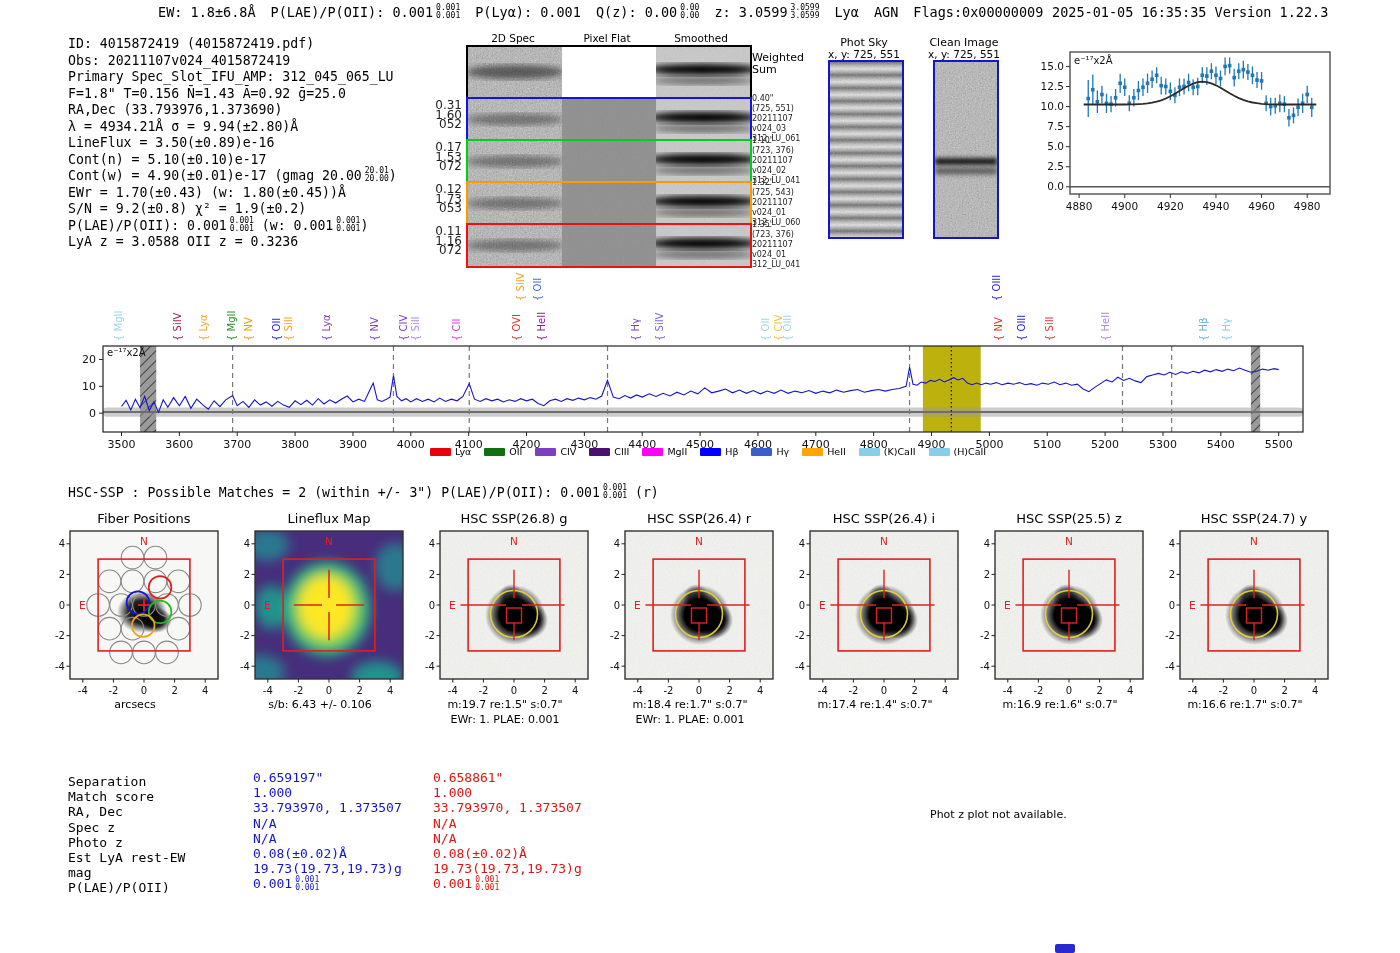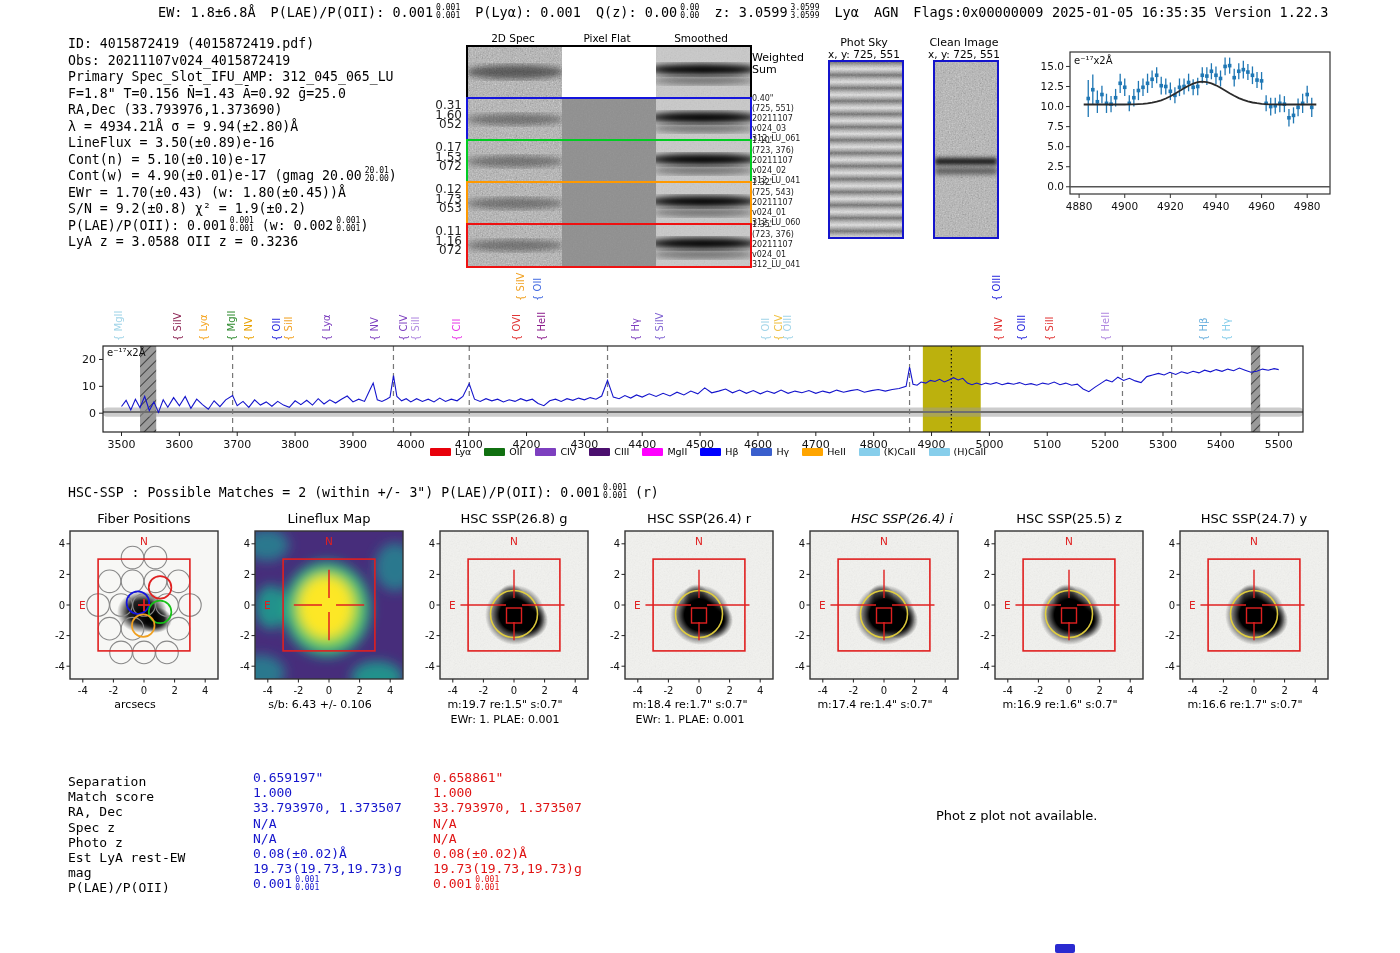--- a/index.html
+++ b/index.html
@@ -40,21 +40,21 @@
   #hsc-line{left:68px;top:485px;font-size:13.2px;white-space:nowrap;}
   
   .ptitle{top:511px;font-size:13px;text-align:center;width:148px;}
   .pcap{font-size:11px;text-align:center;width:186px;white-space:nowrap;}
   
   #match-table{left:68px;top:770px;font-size:13px;line-height:15.2px;}
   .mrow{white-space:nowrap;height:15.2px;position:relative;}
   .mlabel{position:absolute;left:0;top:4px;color:#000;}
   .mv1{position:absolute;left:185px;color:#1414cc;}
   .mv2{position:absolute;left:365px;color:#e01414;}
-  #photz-note{left:930px;top:808px;font-size:13px;margin-left:6px;}
+  #photz-note{left:930px;top:808px;font-size:11px;}
   #bottom-mark{left:1055px;top:944px;width:20px;height:9px;background:#2a2ad0;border-radius:2px;}
   svg{display:block;}
 </style>
 </head>
 <body>
 
 <svg width="0" height="0" style="position:absolute">
   <defs>
     <filter id="fnoise" x="0%" y="0%" width="100%" height="100%">
       <feTurbulence type="fractalNoise" baseFrequency="0.7" numOctaves="2" seed="7" stitchTiles="stitch"></feTurbulence>
@@ -77,21 +77,21 @@
     <div><span class="hseg0">Obs: 20211107v024_4015872419</span></div>
     <div><span class="hseg0">Primary Spec_Slot_IFU_AMP: 312_045_065_LU</span></div>
     <div><span class="hseg0">F=1.8"  T=0.156  N̄=1.43  Ā=0.92  ḡ=25.0</span></div>
     <div><span class="hseg0">RA,Dec (33.793976,1.373690)</span></div>
     <div><span class="hseg0">λ = 4934.21Å  σ = 9.94(±2.80)Å</span></div>
     <div><span class="hseg0">LineFlux = 3.50(±0.89)e-16</span></div>
     <div><span class="hseg0">Cont(n) = 5.10(±0.10)e-17</span></div>
     <div><span class="hseg0">Cont(w) = 4.90(±0.01)e-17 (gmag 20.00</span><span class="stack mono"><div>20.01</div><div>20.00</div></span><span class="hseg0">)</span></div>
     <div><span class="hseg0">EWr = 1.70(±0.43) (w: 1.80(±0.45))Å</span></div>
     <div><span class="hseg0">S/N = 9.2(±0.8)  χ² = 1.9(±0.2)</span></div>
-    <div><span class="hseg0">P(LAE)/P(OII): 0.001</span><span class="stack mono"><div>0.001</div><div>0.001</div></span><span class="hseg0"> (w: 0.002</span><span class="stack mono"><div>0.001</div><div>0.001</div></span><span class="hseg0">)</span></div>
+    <div><span class="hseg0">P(LAE)/P(OII): 0.001</span><span class="stack mono"><div>0.001</div><div>0.001</div></span><span class="hseg0"> (w: 0.001</span><span class="stack mono"><div>0.001</div><div>0.001</div></span><span class="hseg0">)</span></div>
     <div><span class="hseg0">LyA z = 3.0588  OII z = 0.3236</span></div>
   </div>
 
 <div id="cutout-strip">
     <div class="abs cuthdr" style="left: 466px;">2D Spec</div>
     <div class="abs cuthdr" style="left: 560px;">Pixel Flat</div>
     <div class="abs cuthdr" style="left: 654px;">Smoothed</div>
     <div class="abs cutrow" style="top: 45px; height: 50px; border: 2px solid rgb(0, 0, 0);">
       <div class="cutcell">
         <svg width="94" height="50">
@@ -767,21 +767,21 @@
       <text x="132.6" y="167" font-size="10" text-anchor="middle" fill="#111">2</text>
       <line x1="24.5" y1="47.4" x2="28" y2="47.4" stroke="#222"></line>
       <text x="23" y="50.9" font-size="10" text-anchor="end" fill="#111">2</text>
       <line x1="163.2" y1="152" x2="163.2" y2="155.5" stroke="#222"></line>
       <text x="163.2" y="167" font-size="10" text-anchor="middle" fill="#111">4</text>
       <line x1="24.5" y1="16.799999999999997" x2="28" y2="16.799999999999997" stroke="#222"></line>
       <text x="23" y="20.299999999999997" font-size="10" text-anchor="end" fill="#111">4</text>
     </svg>
     <div class="abs pcap" style="left: 597px; top: 698px;">m:18.4 re:1.7" s:0.7"</div>
     <div class="abs pcap" style="left: 597px; top: 713px;">EWr: 1. PLAE: 0.001</div>
-    <div class="abs ptitle" style="left: 828px; font-style: italic;">HSC SSP(26.4) i</div>
+    <div class="abs ptitle" style="left: 810px;">HSC SSP(26.4) i</div>
     <svg width="186" height="172" style="position: absolute; left: 782px; top: 527px;">
       <rect x="28" y="4" width="148" height="148" fill="#f2f2ef"></rect>
       <rect x="28" y="4" width="148" height="148" filter="url(#fnoise)" opacity="0.14"></rect>
       <defs>
         <radialGradient id="hg4">
           <stop offset="0%" stop-color="#000"></stop>
           <stop offset="52%" stop-color="#000"></stop>
           <stop offset="78%" stop-color="#000" stop-opacity="0.45"></stop>
           <stop offset="100%" stop-color="#000" stop-opacity="0"></stop>
         </radialGradient>

